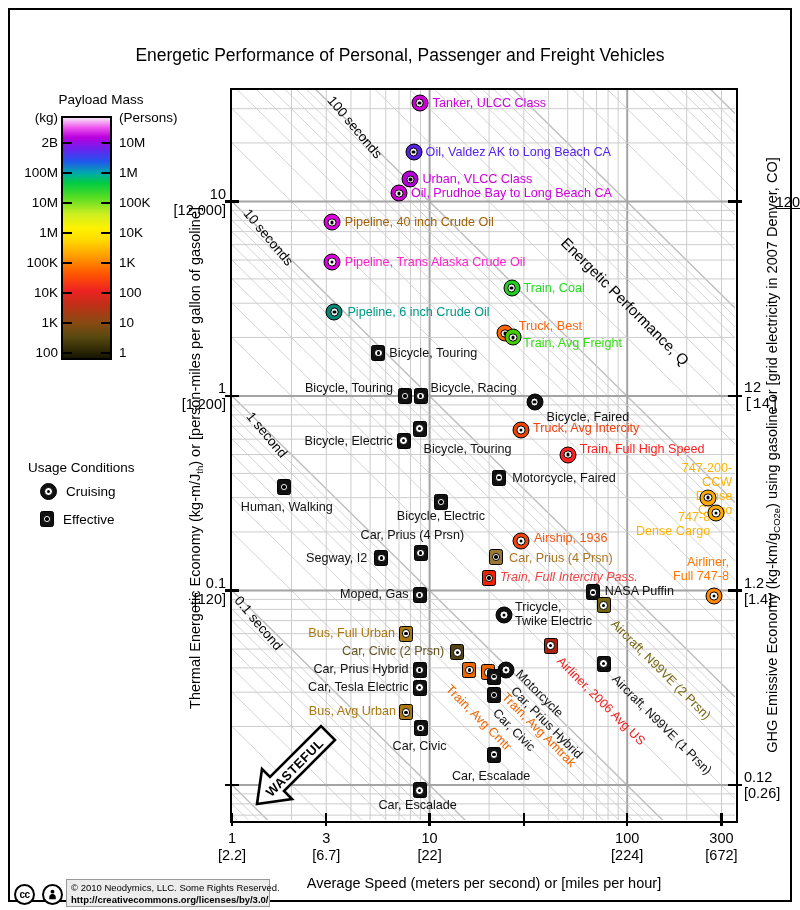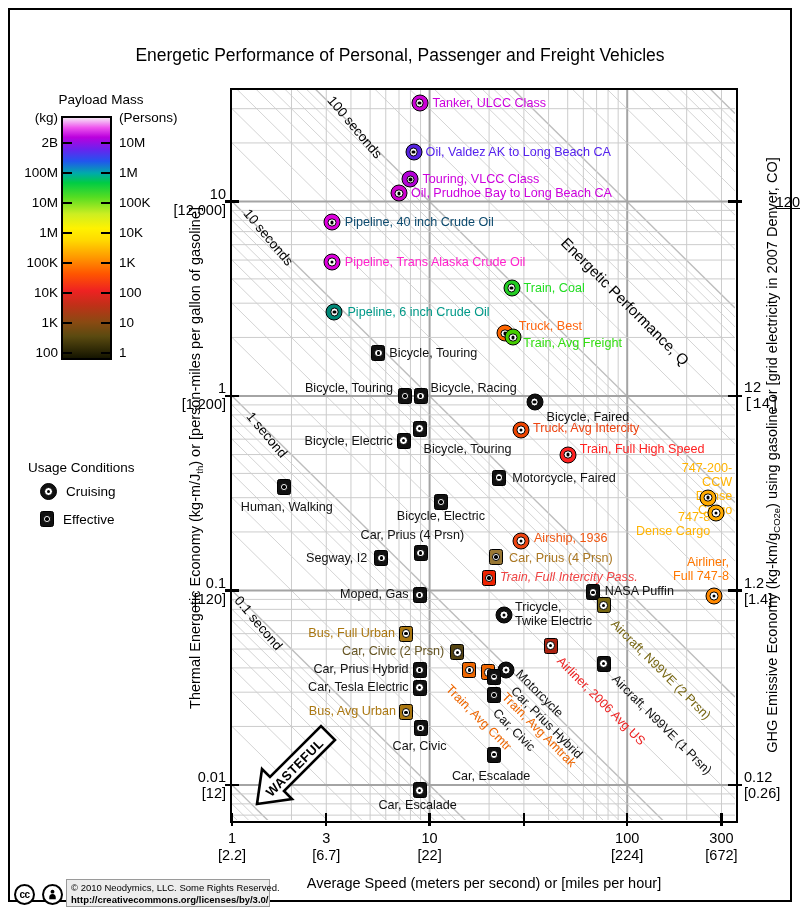--- a/index.html
+++ b/index.html
@@ -213,22 +213,20 @@
     <div class="tick" style="left: 225px; top: 200.3px; width: 14px; height: 2.4px;"></div>
     <div class="ylab" style="left: 130px; top: 185.5px; width: 96px; text-align: right;">10
 [12,000]</div>
     <div class="tick" style="left: 225px; top: 394.8px; width: 14px; height: 2.4px;"></div>
     <div class="ylab" style="left: 130px; top: 380px; width: 96px; text-align: right;">1
 [1,200]</div>
     <div class="tick" style="left: 225px; top: 589.3px; width: 14px; height: 2.4px;"></div>
     <div class="ylab" style="left: 130px; top: 574.5px; width: 96px; text-align: right;">0.1
 [120]</div>
     <div class="tick" style="left: 225px; top: 783.8px; width: 14px; height: 2.4px;"></div>
-    <div class="ylab" style="left: 130px; top: 769px; width: 96px; text-align: right;">0.01
-[12]</div>
     <div class="tick" style="left: 728px; top: 200.3px; width: 14px; height: 2.4px;"></div>
     <div class="ylab" style="left: 744px; top: 193.5px; width: 56px; text-align: right; text-decoration: underline;">120</div>
     <div class="tick" style="left: 728px; top: 394.8px; width: 14px; height: 2.4px;"></div>
     <div class="ylab" style="left: 744px; top: 380px; width: 56px; text-align: left; font-family: Liberation Mono, monospace;">12
 [14]</div>
     <div class="tick" style="left: 728px; top: 589.3px; width: 14px; height: 2.4px;"></div>
     <div class="ylab" style="left: 744px; top: 574.5px; width: 56px; text-align: left;">1.2
 [1.4]</div>
     <div class="tick" style="left: 728px; top: 783.8px; width: 14px; height: 2.4px;"></div>
     <div class="ylab" style="left: 744px; top: 769px; width: 56px; text-align: left;">0.12
@@ -249,37 +247,37 @@
       </span>
     </div>
     <div class="lbl" style="left: 425.61px; top: 144.849px; color: rgb(85, 34, 238);">Oil, Valdez AK to Long Beach CA</div>
     <div class="pt c" title="Tanker, VLCC Class" style="left: 410.451px; top: 179.338px;">
       <span class="g1" style="background:#b200d6">
         <span class="g2">
           <span class="g3"></span>
         </span>
       </span>
     </div>
-    <div class="lbl" style="left: 422.451px; top: 172.338px; color: rgb(204, 0, 221);">Touring, VLCC Class</div>
+    <div class="lbl" style="left: 422.451px; top: 172.338px; color: rgb(204, 0, 221);">Urban, VLCC Class</div>
     <div class="pt c" title="Oil, Prudhoe Bay to Long Beach CA" style="left: 398.991px; top: 193.449px;">
       <span class="g1" style="background:#cc00cc">
         <span class="g2">
           <span class="g3"></span>
         </span>
       </span>
     </div>
     <div class="lbl" style="left: 410.991px; top: 186.449px; color: rgb(204, 0, 221);">Oil, Prudhoe Bay to Long Beach CA</div>
     <div class="pt c" title="Pipeline, 40 inch Crude Oil" style="left: 331.818px; top: 222.488px;">
       <span class="g1" style="background:#dd00dd">
         <span class="g2">
           <span class="g3"></span>
         </span>
       </span>
     </div>
-    <div class="lbl" style="left: 344.818px; top: 215.488px; color: #0c4a6e;">Pipeline, 40 inch Crude Oil</div>
+    <div class="lbl" style="left: 344.818px; top: 215.488px; color: #a16207;">Pipeline, 40 inch Crude Oil</div>
     <div class="pt c" title="Pipeline, Trans Alaska Crude Oil" style="left: 331.818px; top: 261.757px;">
       <span class="g1" style="background:#dd00dd">
         <span class="g2">
           <span class="g3"></span>
         </span>
       </span>
     </div>
     <div class="lbl" style="left: 344.818px; top: 254.757px; color: rgb(255, 34, 204);">Pipeline, Trans Alaska Crude Oil</div>
     <div class="pt c" title="Train, Coal" style="left: 511.599px; top: 287.799px;">
       <span class="g1" style="background:#22cc22">

